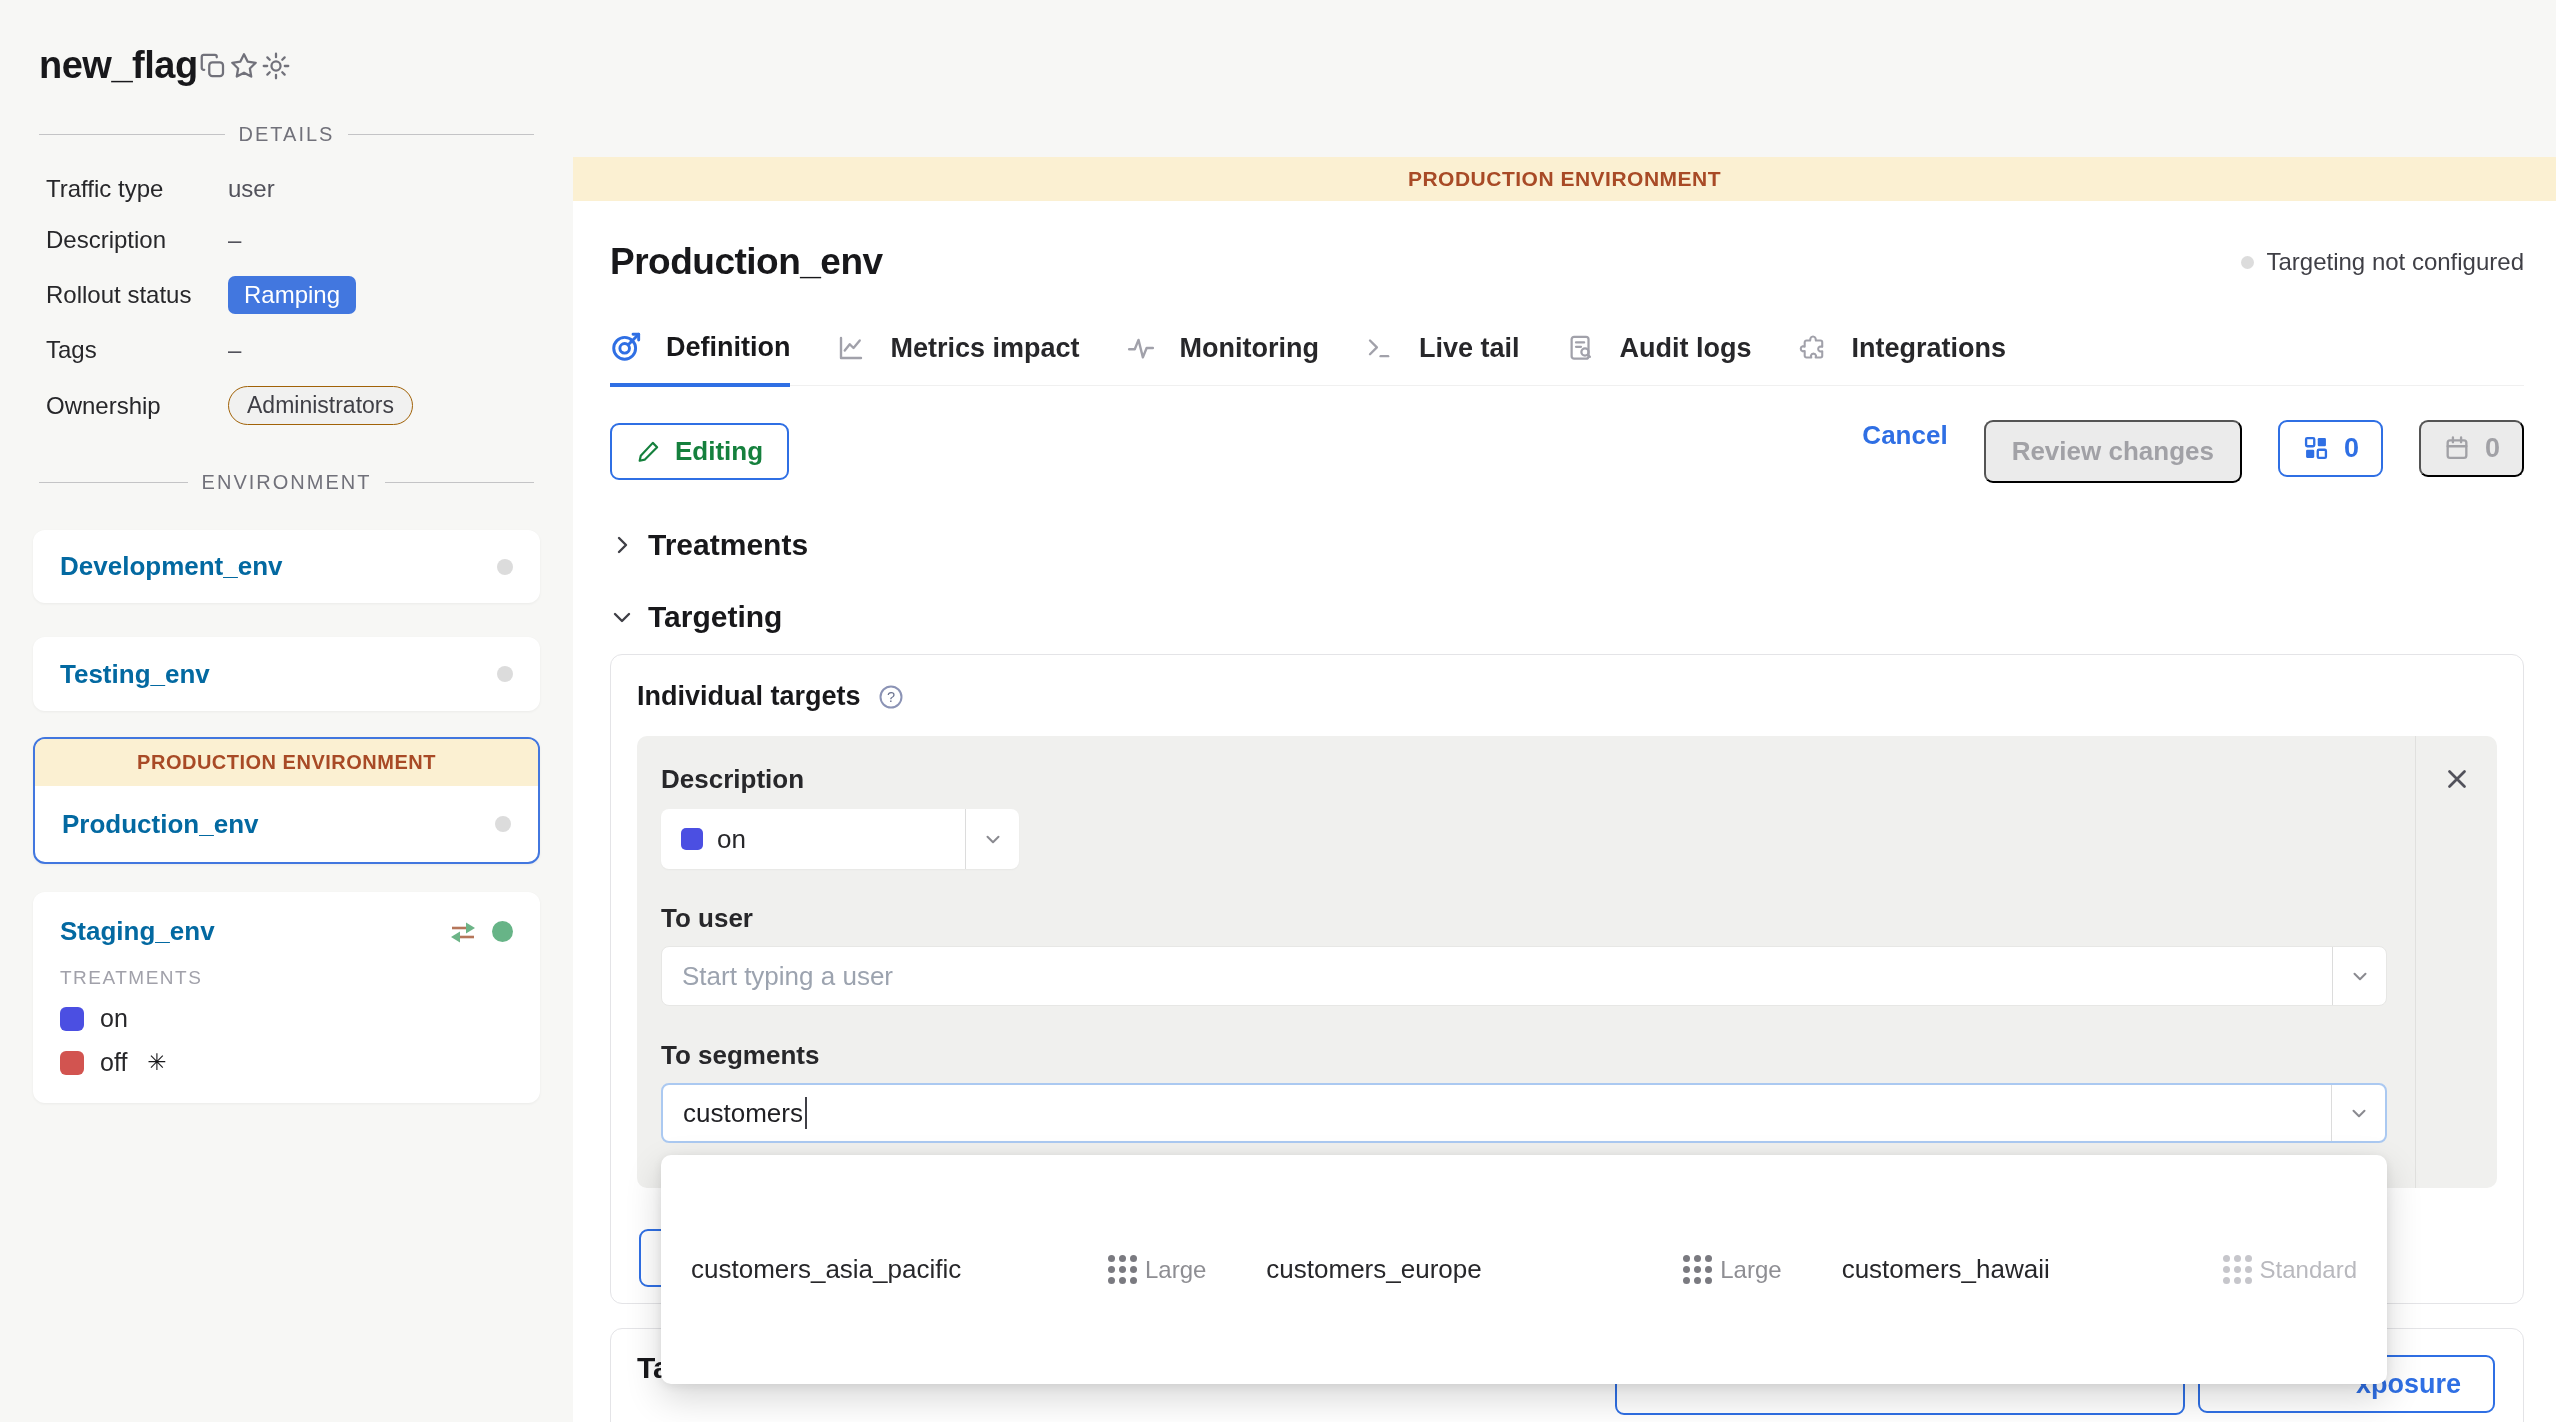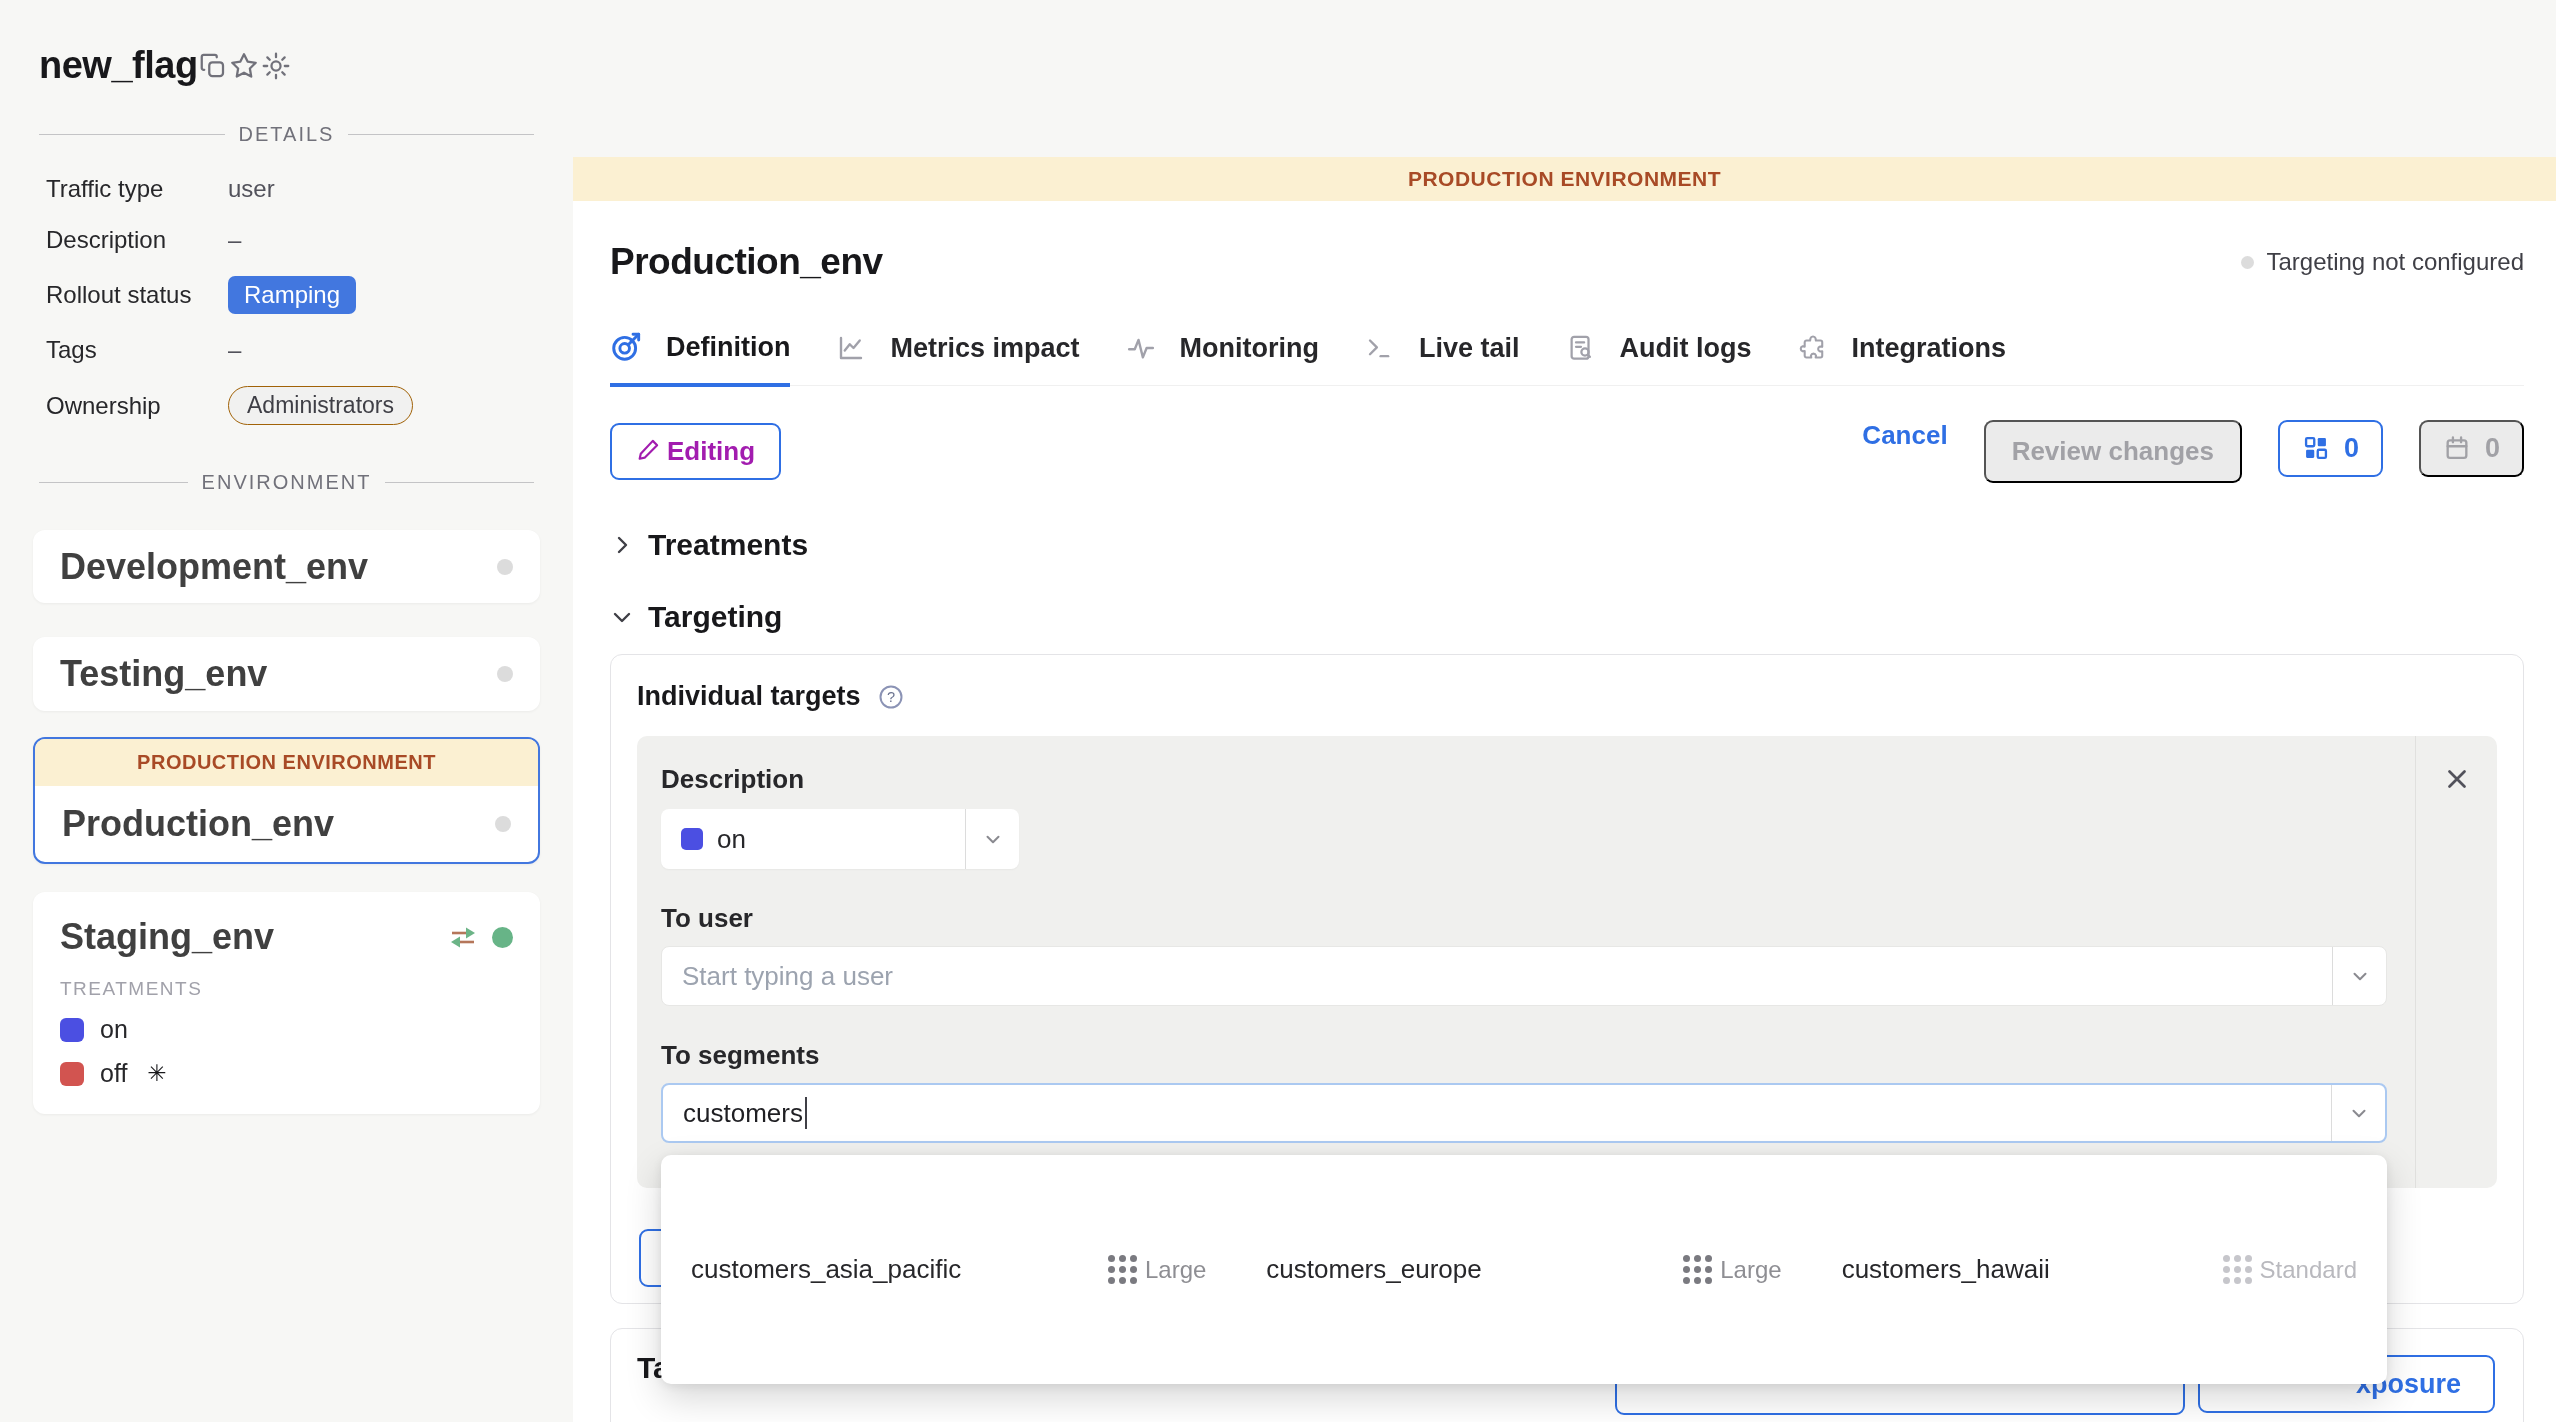--- a/index.html
+++ b/index.html
@@ -21,21 +21,21 @@
   .details-rows { margin:28px 39px 0 46px; display:flex; flex-direction:column; gap:21px; }
   .drow { display:flex; align-items:center; min-height:30px; }
   .drow .dlabel { width:182px; font-size:24px; color:#27272a; }
   .drow .dvalue { font-size:24px; color:#52525b; }
   .badge-ramping { display:inline-block; background:#4277df; color:#ffffff; font-size:24px; padding:5px 16px; border-radius:7px; }
   .pill-owner { display:inline-block; background:#f1f1f0; border:1px solid #a16207; color:#3f3f46; font-size:23px; padding:5px 18px; border-radius:999px; }
 
   .env-list { margin:36px 33px 0 33px; }
   .env-card { background:#fff; border-radius:12px; box-shadow:0 1px 3px rgba(0,0,0,.05); }
   .env-row { height:73px; display:flex; align-items:center; justify-content:space-between; padding:0 27px; }
-  .env-name { font-size:36px; font-weight:700; color:#404040; }
+  .env-name { font-size:26px; font-weight:700; color:#0369a1; }
   .dot { width:16px; height:16px; border-radius:50%; background:#dcdcdc; }
   .env-card.selected { border:2px solid #4277df; overflow:hidden; }
   .env-prod-banner { height:47px; background:#fbf0d2; display:flex; align-items:center; justify-content:center;
     color:#a84a26; font-size:20px; font-weight:700; letter-spacing:0.5px; }
   .env-card.staging { padding:24px 27px 26px 27px; margin-top:28px; }
   .stag-title { display:flex; align-items:center; justify-content:space-between; }
   .stag-right { display:flex; align-items:center; gap:14px; }
   .dot-green { width:21px; height:21px; border-radius:50%; background:#67b487; }
   .treat-head { margin-top:20px; font-size:19px; letter-spacing:1.5px; color:#a1a1aa; }
   .treat-row { margin-top:15px; display:flex; align-items:center; gap:16px; }
@@ -59,22 +59,22 @@
 
   .tabs { margin-top:44px; display:flex; gap:46px; border-bottom:1px solid #f0f0f0; }
   .tab { display:flex; align-items:center; gap:24px; padding-bottom:20px; cursor:pointer; }
   .tab .tlabel { font-size:27px; font-weight:700; color:#27272a; }
   .tab .ticon { color:#a1a1aa; display:flex; }
   .tab.active { border-bottom:4px solid #2f6fe4; margin-bottom:-2px; }
   .tab.active .ticon { color:#2f6fe4; }
   .tab.active .tlabel { color:#18181b; }
 
   .actions-row { margin-top:34px; display:flex; align-items:center; justify-content:space-between; height:62px; }
-  .btn-editing { display:flex; gap:5px; border:2px solid #2f6fe4; border-radius:9px;
-    background:#fff; padding:11px 24px; color:#a21caf; font-size:26px; font-weight:600; }
+  .btn-editing { display:flex; align-items:center; gap:13px; border:2px solid #2f6fe4; border-radius:9px;
+    background:#fff; padding:11px 24px; color:#15803d; font-size:26px; font-weight:600; }
   .actions-right { display:flex; align-items:flex-start; gap:36px; }
   .link-cancel { color:#2f6fe4; font-size:26px; font-weight:600; }
   .btn-review { background:#ebebeb; color:#a1a1a6; border-radius:9px; padding:14px 26px; font-size:26px; font-weight:600; }
   .btn-counter { display:flex; align-items:center; gap:14px; border-radius:9px; padding:11px 22px; font-size:27px; font-weight:700; }
   .btn-counter.grid { border:2px solid #2f6fe4; color:#2f6fe4; background:#fff; }
   .btn-counter.cal { background:#ebebeb; color:#a1a1a6; }
 
   .section-toggle { display:flex; align-items:center; gap:14px; }
   .section-toggle .chev { color:#3f3f46; display:flex; }
   .section-toggle .sttl { font-size:30px; font-weight:700; color:#18181b; }

